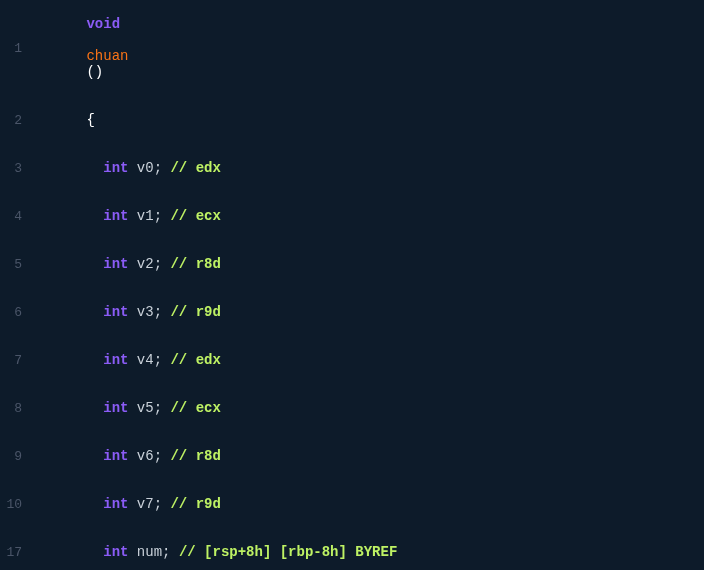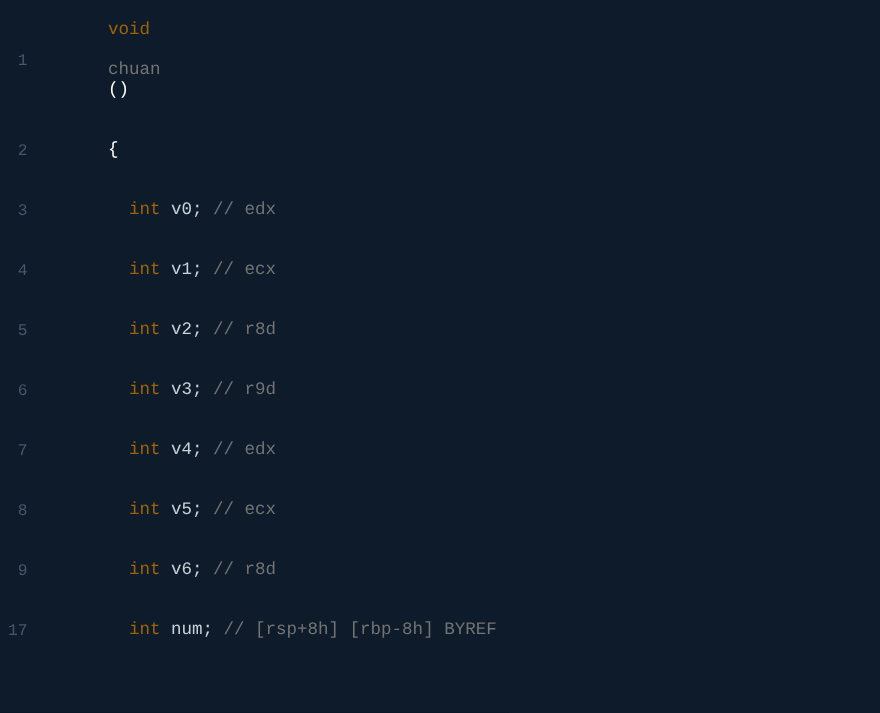--- a/index.html
+++ b/index.html
@@ -46,25 +46,25 @@
       font-size: 13px;
       user-select: none;
     }
 
     .line-content {
       flex: 1;
       padding-left: 6px;
     }
 
     
-    .kw { color: #a16207; } 
-    .fn { color: #737373; } 
+    .kw { color: #8b5cf6; font-weight: bold; } 
+    .fn { color: #f97316; } 
     .paren { color: #ffffff; }
     .brace { color: #ffffff; }
-    .comment { color: #737373; }
+    .comment { color: #bef264; font-weight: bold; }
   </style>
 </head>
 <body>
 
 <div class="code-container">
 
   <div class="code-line">
     <span class="line-number">1</span>
     <span class="line-content">
       <span class="kw">void</span>
@@ -123,20 +123,26 @@
     </span>
   </div>
 
   <div class="code-line">
     <span class="line-number">9</span>
     <span class="line-content">
       <span>  </span><span class="kw">int</span><span> v6; </span><span class="comment">// r8d</span>
     </span>
   </div>
 
+  <div class="code-line">
+    <span class="line-number">10</span>
+    <span class="line-content">
+      <span>  </span><span class="kw">int</span><span> v7; </span><span class="comment">// r9d</span>
+    </span>
+  </div>
 
   <div class="code-line">
     <span class="line-number">17</span>
     <span class="line-content">
       <span>  </span><span class="kw">int</span><span> num; </span><span class="comment">// [rsp+8h] [rbp-8h] BYREF</span>
     </span>
   </div>
 
 </div>
 

